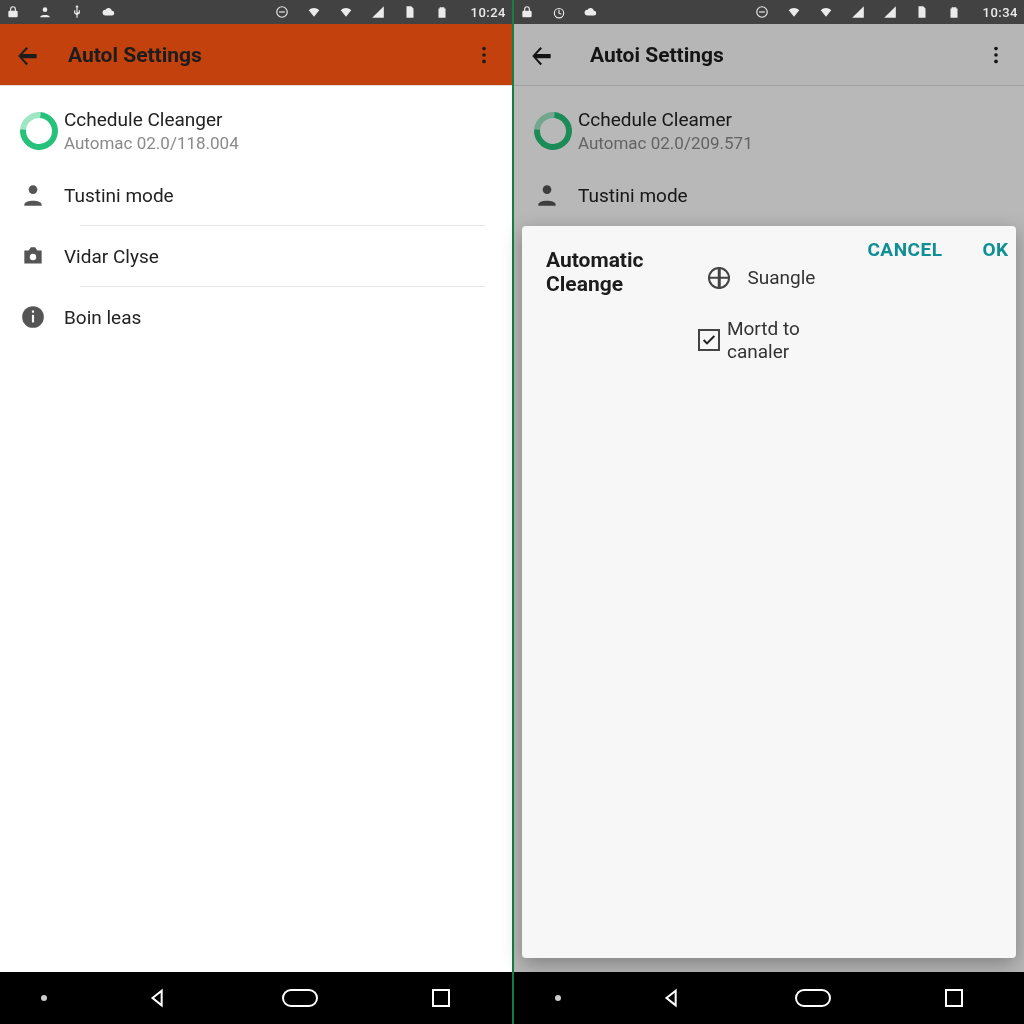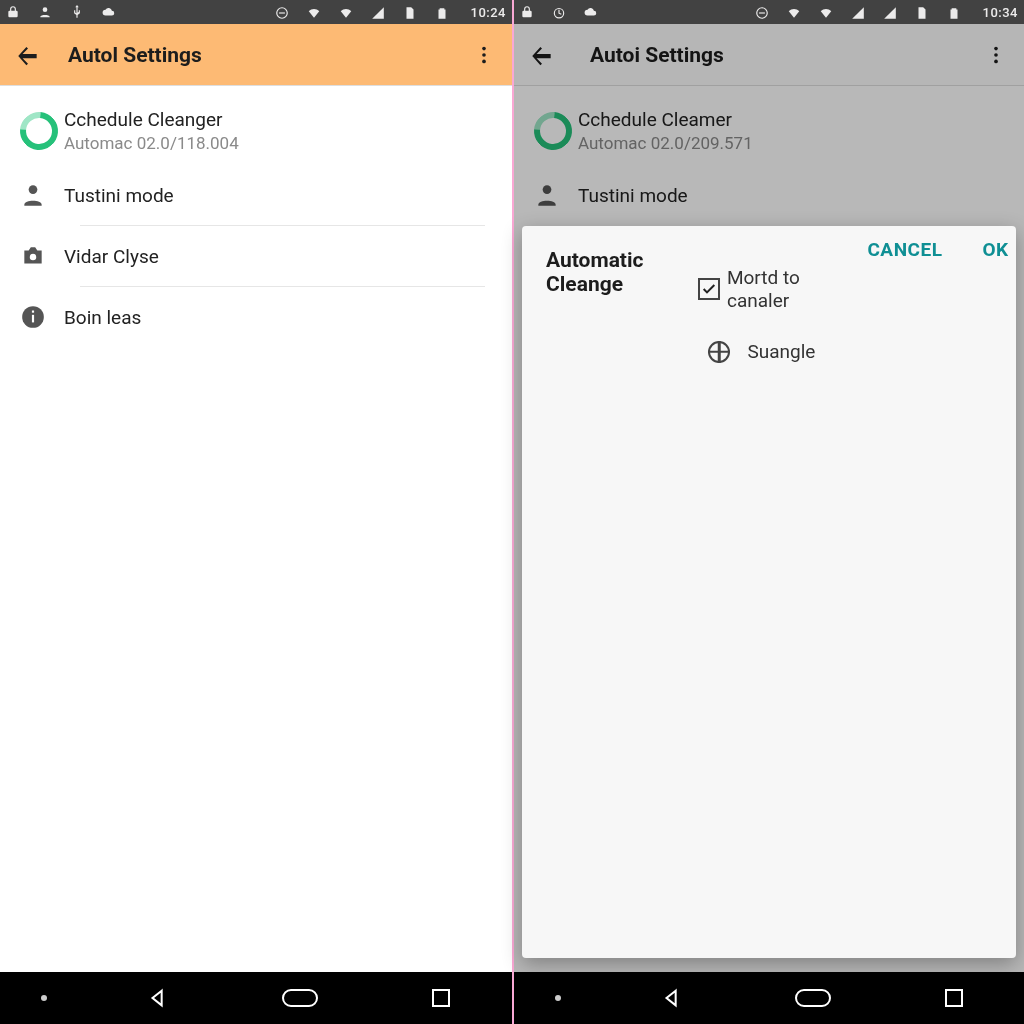--- a/index.html
+++ b/index.html
@@ -4,36 +4,36 @@
 <style>
   * { box-sizing: border-box; margin: 0; padding: 0; }
   body {
     font-family: Roboto, -apple-system, "Helvetica Neue", Arial, sans-serif;
     width: 1024px; height: 1024px;
     background: #ffffff;
     overflow: hidden;
   }
   .split { display: flex; width: 1024px; height: 1024px; }
   .phone { width: 512px; height: 1024px; position: relative; background: #fff; }
-  .phone.right { border-left: 2px solid #f9a8d4; }
+  .phone.right { border-left: 2px solid #15803d; }
 
   
   .statusbar {
     height: 24px; background: #424242; color: #ecebeb;
     display: flex; align-items: center; justify-content: space-between;
     padding: 0 6px; font-size: 13px; font-weight: 500;
   }
-  .sb-left, .sb-right { display: flex; align-items: flex-end; gap: 18px; }
+  .sb-left, .sb-right { display: flex; align-items: center; gap: 18px; }
   .sb-right .clock { margin-left: 4px; letter-spacing: .5px; }
   .sb-ico { width: 14px; height: 14px; display:inline-flex; align-items:center; justify-content:center; }
   .sb-ico svg { width:14px; height:14px; fill:#ecebeb; }
 
   
   .appbar {
-    height: 62px; background: #fdba74;
+    height: 62px; background: #c2410c;
     display: flex; align-items: center; padding: 0 14px;
     border-bottom: 1px solid #dedede;
   }
   .appbar .back { width: 28px; height:28px; display:flex; align-items:center; justify-content:center; }
   .appbar .title { font-size: 21px; font-weight: 700; color: #1d1d1d; margin-left: 26px; flex:1; }
   .appbar .more { width: 28px; height:28px; display:flex; align-items:center; justify-content:center; }
   .appbar svg { fill:#1d1d1d; }
 
   
   .content { padding: 10px 17px 0 0; }
@@ -342,34 +342,34 @@
       </div>
     </div>
 
     <div class="scrim"></div>
 
     <div class="dialog">
       <div class="dtitle">Automatic Cleange</div>
       <div class="dbody">
         <div class="drow">
           <div class="dicon">
+              <div class="globe"></div>
+            </div>
+          <div class="dlabel">Suangle</div>
+        </div>
+        <div class="drow">
+          <div class="dicon">
             <div class="checkbox">
                 <svg viewBox="0 0 24 24">
                   <path d="M4 12l5 5L20 6"></path>
                 </svg>
               </div>
           </div>
           <div class="dlabel">Mortd to canaler</div>
         </div>
-        <div class="drow">
-          <div class="dicon">
-              <div class="globe"></div>
-            </div>
-          <div class="dlabel">Suangle</div>
-        </div>
       </div>
       <div class="dactions">
         <div class="dbtn">CANCEL</div>
         <div class="dbtn">OK</div>
       </div>
     </div>
 
     <div class="navbar">
       <div class="dot"></div>
       <div class="nav-btn">

